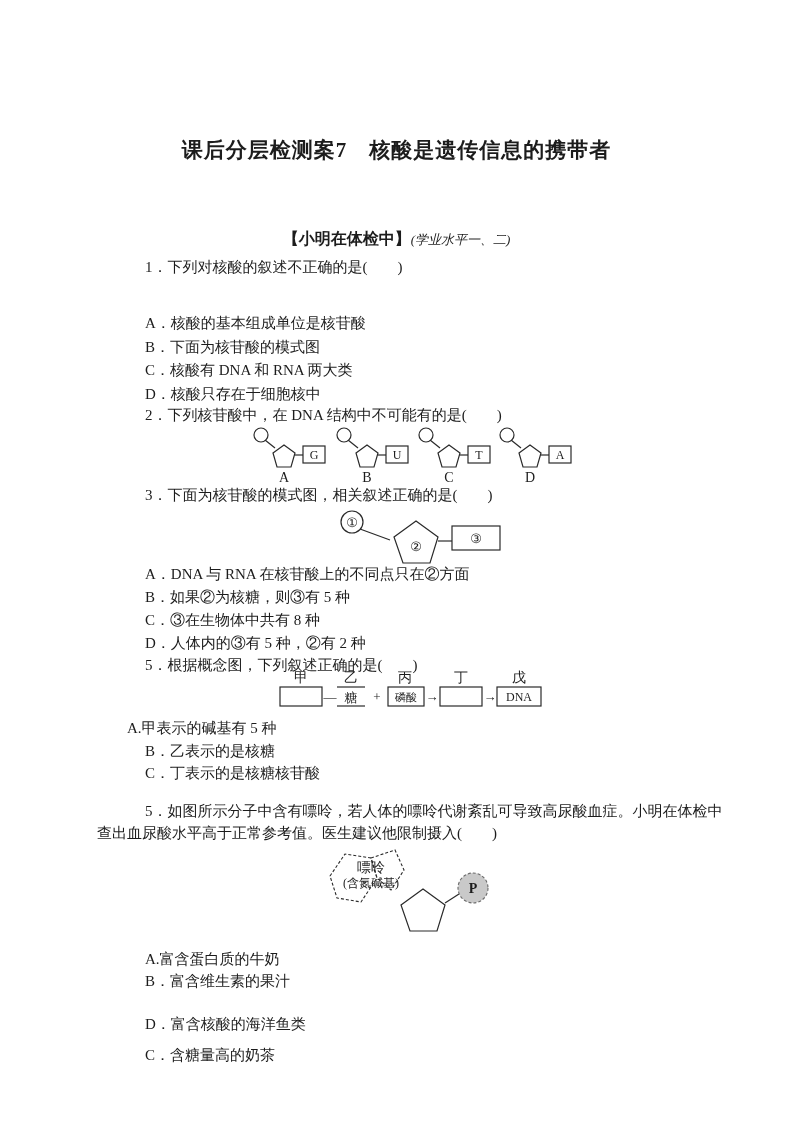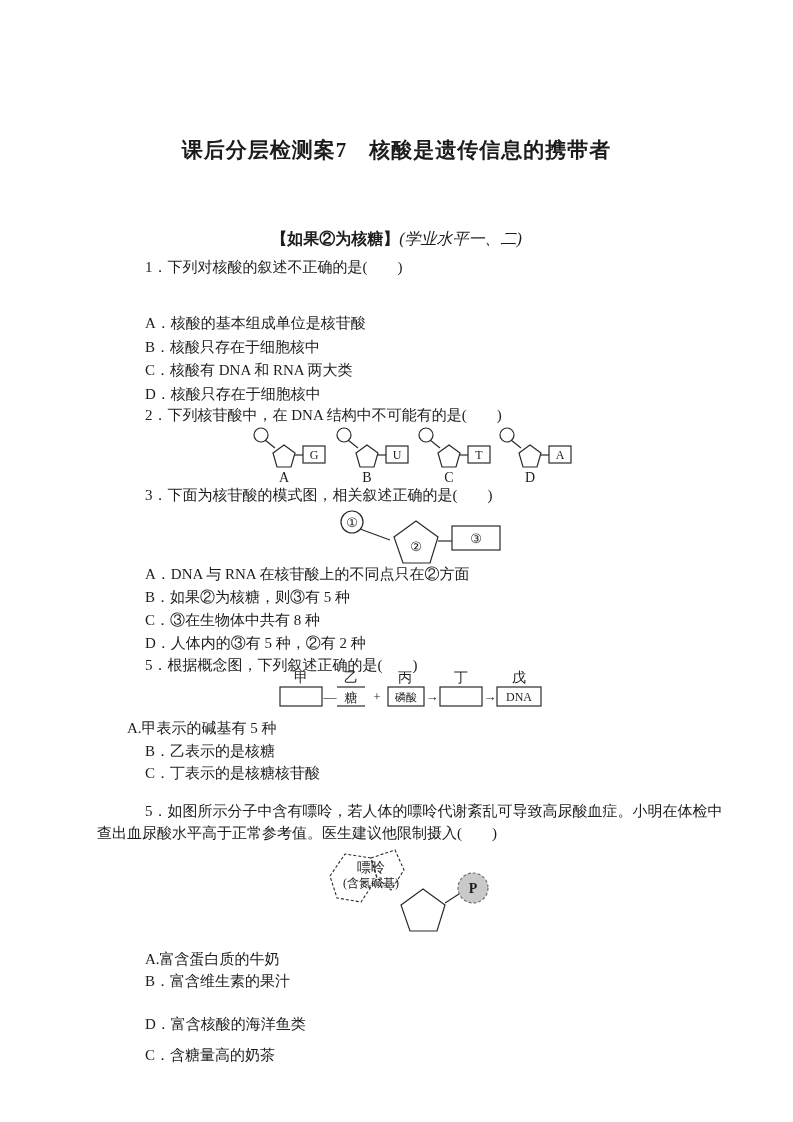--- a/index.html
+++ b/index.html
@@ -11,40 +11,40 @@
   }
   .line { position:absolute; white-space:nowrap; font-size:15px; line-height:1.25; }
   .title {
     position:absolute; top:136px; left:0; width:793px; text-align:center;
     font-size:21px; font-weight:bold; letter-spacing:1px;
   }
   .section-header {
     position:absolute; top:229px; left:0; width:793px; text-align:center; font-size:16px;
   }
   .section-header .badge { font-weight:bold; }
-  .section-header .note { font-style:italic; font-size:16px; }
+  .section-header .note { font-style:italic; font-size:13px; }
   svg { position:absolute; overflow:visible; }
   svg text { font-family:"Liberation Serif","DejaVu Serif",serif; fill:#1c1c1c; }
   .stroke { stroke:#2a2a2a; stroke-width:1.2; fill:none; }
   .dashed { stroke:#2a2a2a; stroke-width:1.1; fill:none; stroke-dasharray:3 2; }
 </style>
 </head>
 <body>
 
 <div class="page">
 
   <div class="title">课后分层检测案7　核酸是遗传信息的携带者</div>
 
   <div class="section-header">
-    <span class="badge">【如果②为核糖】</span><span class="note">(学业水平一、二)</span>
+    <span class="badge">【小明在体检中】</span><span class="note">(学业水平一、二)</span>
   </div>
 
   <div class="line" style="top:258px; left:145px;">1．下列对核酸的叙述不正确的是(　　)</div>
   <div class="line" style="top:314px; left:145px;">A．核酸的基本组成单位是核苷酸</div>
-  <div class="line" style="top:338px; left:145px;">B．核酸只存在于细胞核中</div>
+  <div class="line" style="top:338px; left:145px;">B．下面为核苷酸的模式图</div>
   <div class="line" style="top:361px; left:145px;">C．核酸有 DNA 和 RNA 两大类</div>
   <div class="line" style="top:385px; left:145px;">D．核酸只存在于细胞核中</div>
 
   <div class="line" style="top:406px; left:145px;">2．下列核苷酸中，在 DNA 结构中不可能有的是(　　)</div>
 
   <svg style="top:426px; left:250px;" width="80" height="58">
     <circle class="stroke" cx="11" cy="9" r="7"></circle>
     <line class="stroke" x1="15" y1="14" x2="25" y2="22"></line>
     <polygon class="stroke" points="34,19 45,27 41,41 27,41 23,27"></polygon>
     <line class="stroke" x1="45" y1="29" x2="53" y2="29"></line>

